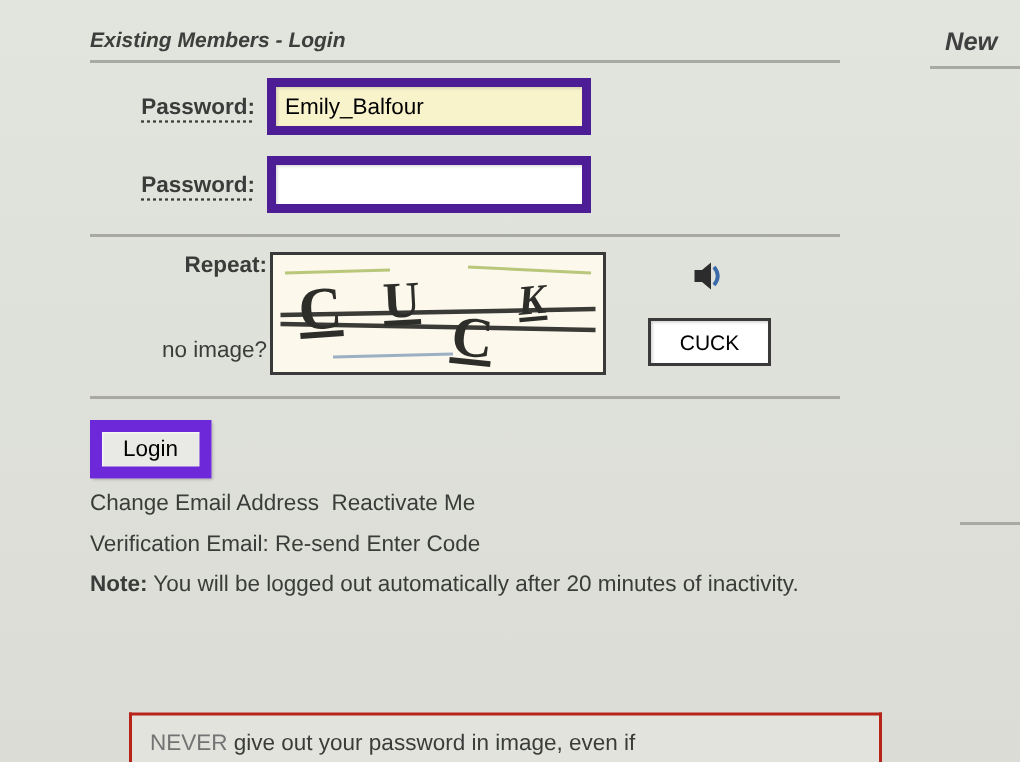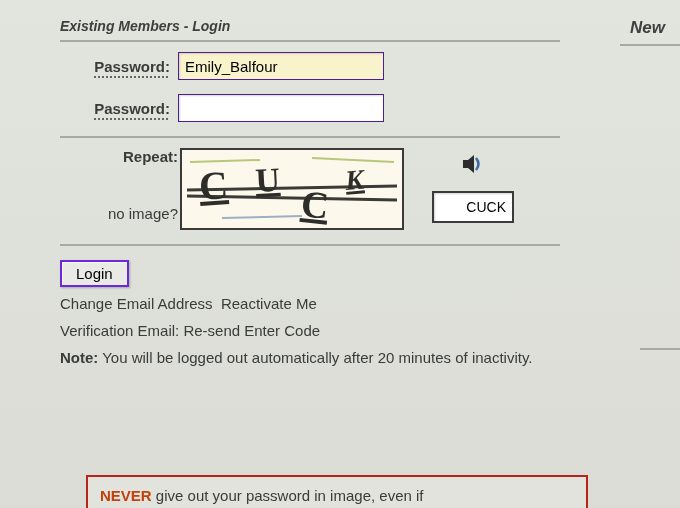--- a/index.html
+++ b/index.html
@@ -42,21 +42,21 @@
     display:flex;align-items:center;
     margin:6px 0 14px 0;
   }
   .lbl{
     width:110px; text-align:right;
     font-weight:bold;
     padding-right:8px;
   }
   input.tx{
     height:24px;
-    border:1px solid #4c1d95;
+    border:6px solid #4c1d95;
     background:#fff;
     font-family:Verdana,Geneva,sans-serif;
     font-size:15px;
     padding:1px 6px;
     box-shadow:inset 1px 1px 2px rgba(0,0,0,.15);
   }
   .nick{background:#f9f3cc !important;}
   .captcha-row{
     display:flex;align-items:flex-start;
     margin-top:4px;
@@ -78,51 +78,51 @@
     display:flex;flex-direction:column;align-items:center;
     margin-left:28px;
   }
   .speaker{margin:6px 0 14px 0;}
   .captcha-input{
     width:66px;height:26px;
     border:2px solid #3a3a3a;
     background:#fff;
     font-family:Verdana,Geneva,sans-serif;
     font-size:14px;
-    text-align:right;
+    text-align:center;
     padding:1px 6px;
     box-shadow:inset 1px 1px 2px rgba(0,0,0,.18);
   }
   .below-captcha{margin:14px 0 0 0;}
   .forgot-row{
     display:flex;align-items:center;justify-content:space-between;
     margin:2px 0 8px 0;
   }
   button.btn{
     font-family:Verdana,Geneva,sans-serif;
     font-size:15px;
     padding:3px 14px;
-    border:2px solid #6d28d9;
+    border:8px solid #6d28d9;
     background:#e9eae5;
     cursor:pointer;
     box-shadow:inset 1px 1px 1px rgba(255,255,255,.6), 1px 1px 2px rgba(0,0,0,.25);
   }
   .line{margin:4px 0 10px 0;}
   .note{margin:8px 0 16px 0;}
   .warn-box{
     position:absolute;
     left:86px;bottom:0;
     width:474px;
     border:2px solid #b6241a;
     border-bottom:none;
     padding:10px 12px 4px 12px;
     background:#e2e3dd;
     font-size:15px;
   }
-  .never{color:#c2410c;font-weight:bold;}
+  .never{color:#737373;font-weight:normal;}
   .new-panel{
     position:absolute;
     right:0;top:18px;
     width:60px;
     color:#404040;
   }
   .new-heading{
     font-weight:bold;font-style:italic;font-size:17px;
     padding-left:10px;
   }

